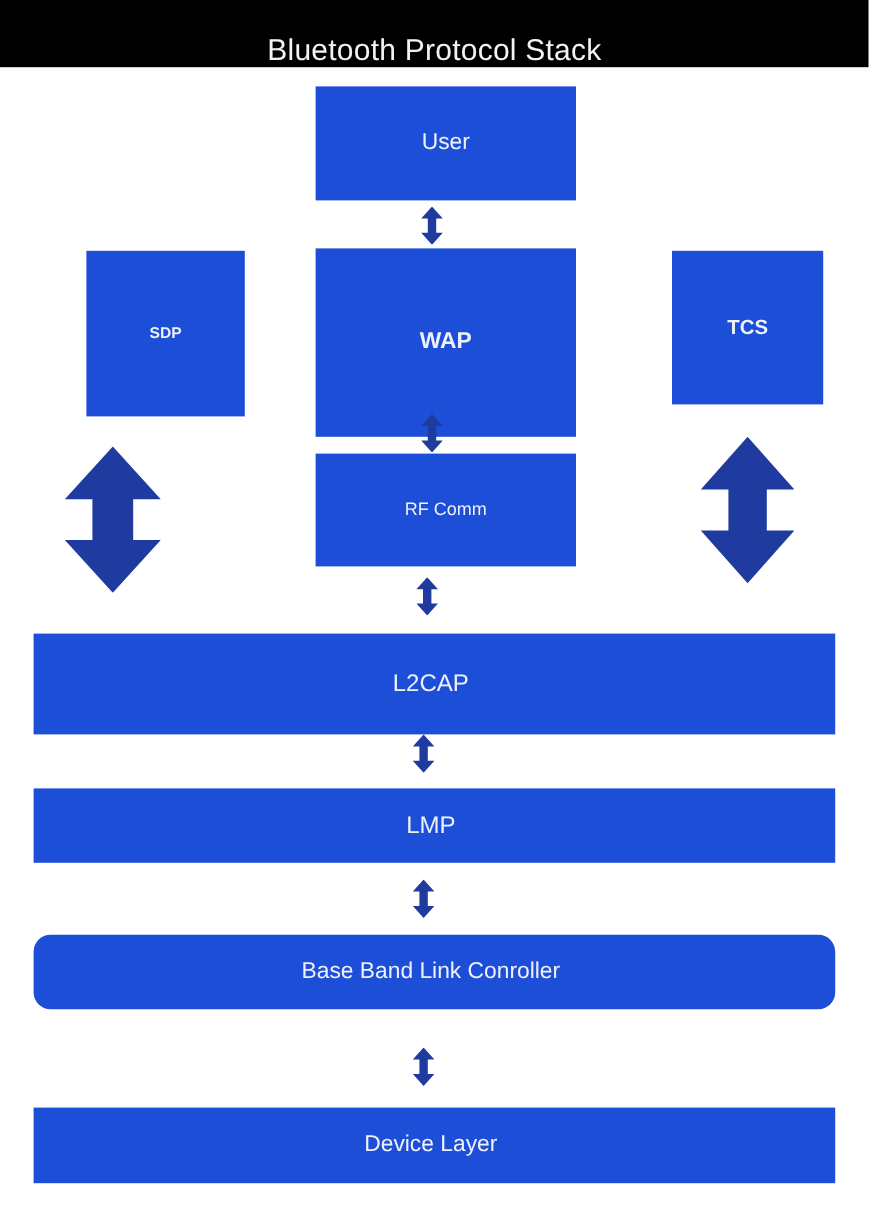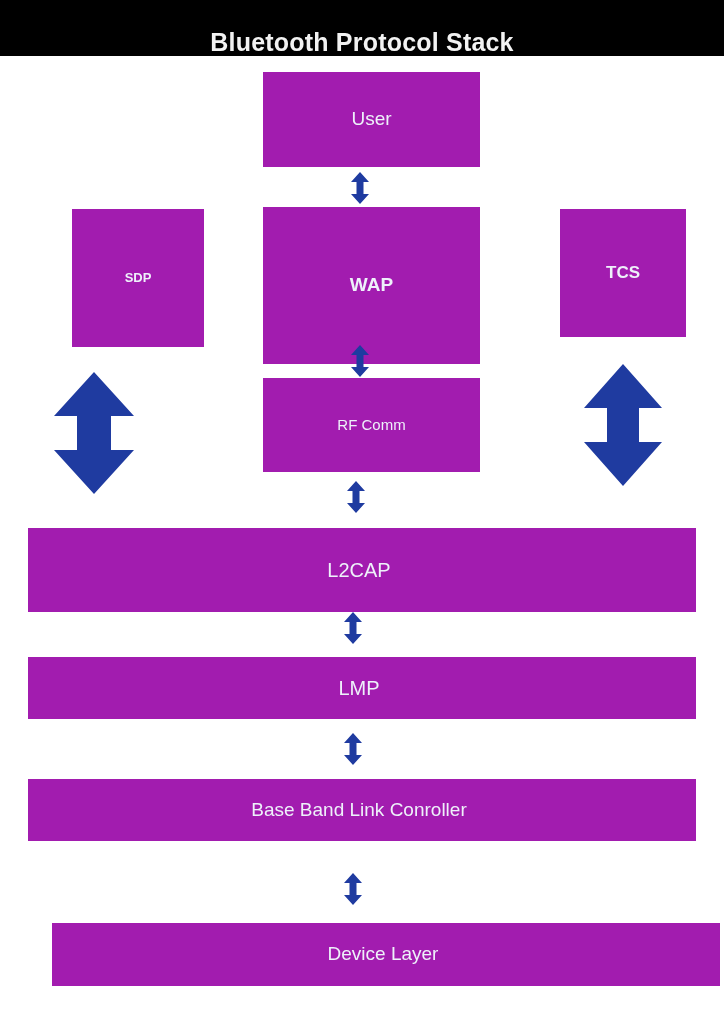--- a/index.html
+++ b/index.html
@@ -26,30 +26,30 @@
     width: 724px;
     height: 56px;
     background: #000000;
     display: flex;
     align-items: center;
     justify-content: center;
   }
   .titlebar-text {
     color: #f2f2f2;
     font-size: 25px;
-    font-weight: 700;
+    font-weight: 400;
     letter-spacing: 0.2px;
     font-family: "Liberation Sans", sans-serif;
     margin-top: 28px;
   }
 
   
   .block {
     position: absolute;
-    background: #a21caf;
+    background: #1d4ed8;
     display: flex;
     align-items: center;
     justify-content: center;
     color: #ffffff;
     box-sizing: border-box;
   }
   .block .label {
     color: #eef1fa;
     font-weight: 400;
     line-height: 1.1;
@@ -75,24 +75,24 @@
 
   #block-rfcomm    { left: 263px; top: 378px; width: 217px; height: 94px; }
   #block-rfcomm .label { font-size: 15px; }
 
   #block-l2cap     { left: 28px;  top: 528px; width: 668px; height: 84px; }
   #block-l2cap .label  { font-size: 20px; }
 
   #block-lmp       { left: 28px;  top: 657px; width: 668px; height: 62px; }
   #block-lmp .label    { font-size: 20px; }
 
-  #block-baseband  { left: 28px;  top: 779px; width: 668px; height: 62px; }
+  #block-baseband  { left: 28px;  top: 779px; width: 668px; height: 62px; border-radius: 14px; }
   #block-baseband .label { font-size: 19px; }
 
-  #block-device    { left: 28px;  top: 923px; width: 668px; height: 63px; margin-left: 24px; }
+  #block-device    { left: 28px;  top: 923px; width: 668px; height: 63px; }
   #block-device .label { font-size: 19px; }
 
   
   #block-l2cap, #block-lmp, #block-baseband, #block-device {
     justify-content: flex-start;
   }
   #block-l2cap .label, #block-lmp .label,
   #block-baseband .label, #block-device .label {
     width: 666px;
     text-align: center;

